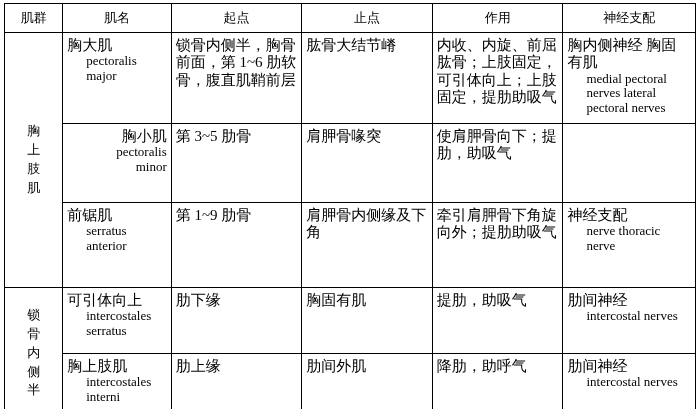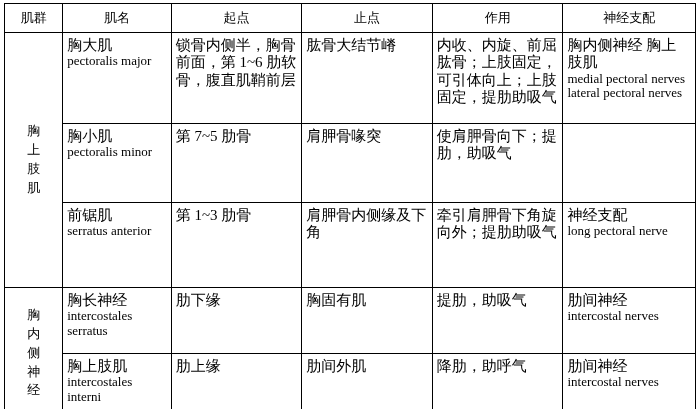--- a/index.html
+++ b/index.html
@@ -64,24 +64,25 @@
     word-break: break-all;
     line-height: 1.45;
   }
   .cn {
     font-family: "Liberation Serif", "DejaVu Serif", serif;
     font-size: 15px;
   }
   .lat {
     font-family: "Liberation Serif", "DejaVu Serif", serif;
     font-size: 13px;
+    margin-left: 19px;
   }
   .line { display: block; }
   td.tall-a { height: 84px; }
-  td.tall-b { height: 72px; }
+  td.tall-b { height: 72px; text-align: right; }
   td.tall-c { height: 78px; }
   td.tall-d { height: 56px; }
   td.tall-e { height: 56px; }
 </style>
 </head>
 <body>
 
 <div class="sheet">
   <table class="anat">
     <colgroup>
@@ -115,71 +116,71 @@
         <td>
           <span class="cn">锁骨内侧半，胸骨前面，第 1~6 肋软骨，腹直肌鞘前层</span>
         </td>
         <td>
           <span class="cn">肱骨大结节嵴</span>
         </td>
         <td>
           <span class="cn">内收、内旋、前屈肱骨；上肢固定，可引体向上；上肢固定，提肋助吸气</span>
         </td>
         <td>
-          <span class="line cn">胸内侧神经 胸上肢肌</span>
+          <span class="line cn">胸内侧神经 胸固有肌</span>
           <span class="line lat">medial pectoral nerves lateral pectoral nerves</span>
         </td>
       </tr>
 
       <tr>
         <td class="tall-b">
           <span class="line cn">胸小肌</span>
           <span class="line lat">pectoralis minor</span>
         </td>
         <td>
-          <span class="cn">第 7~5 肋骨</span>
+          <span class="cn">第 3~5 肋骨</span>
         </td>
         <td>
           <span class="cn">肩胛骨喙突</span>
         </td>
         <td>
           <span class="cn">使肩胛骨向下；提肋，助吸气</span>
         </td>
         <td>
           <span class="line cn"></span>
           <span class="line lat"></span>
         </td>
       </tr>
 
       <tr>
         <td class="tall-c">
           <span class="line cn">前锯肌</span>
           <span class="line lat">serratus anterior</span>
         </td>
         <td>
-          <span class="cn">第 1~3 肋骨</span>
+          <span class="cn">第 1~9 肋骨</span>
         </td>
         <td>
           <span class="cn">肩胛骨内侧缘及下角</span>
         </td>
         <td>
           <span class="cn">牵引肩胛骨下角旋向外；提肋助吸气</span>
         </td>
         <td>
           <span class="line cn">神经支配</span>
-          <span class="line lat">long pectoral nerve</span>
+          <span class="line lat">nerve thoracic nerve</span>
         </td>
       </tr>
 
       <tr>
         <td class="groupcell" rowspan="2">
-          <span class="vtext">胸内侧神经</span>
+          <span class="vtext">锁骨内侧半</span>
         </td>
         <td class="tall-d">
-          <span class="line cn">胸长神经</span>
+          <span class="line cn">可引体向上</span>
           <span class="line lat">intercostales serratus</span>
         </td>
         <td>
           <span class="cn">肋下缘</span>
         </td>
         <td>
           <span class="cn">胸固有肌</span>
         </td>
         <td>
           <span class="cn">提肋，助吸气</span>

